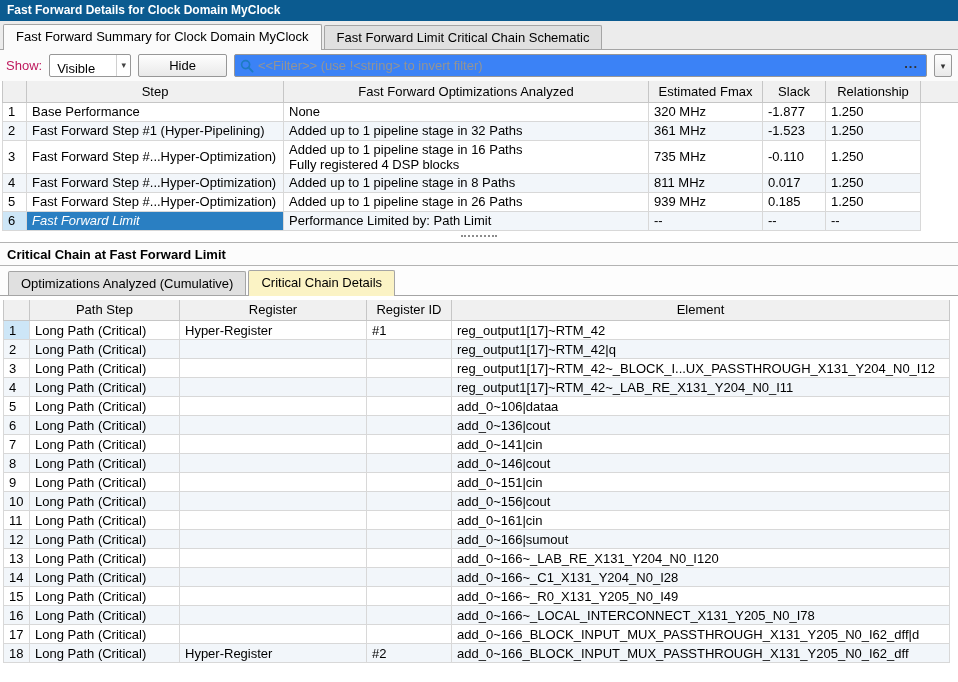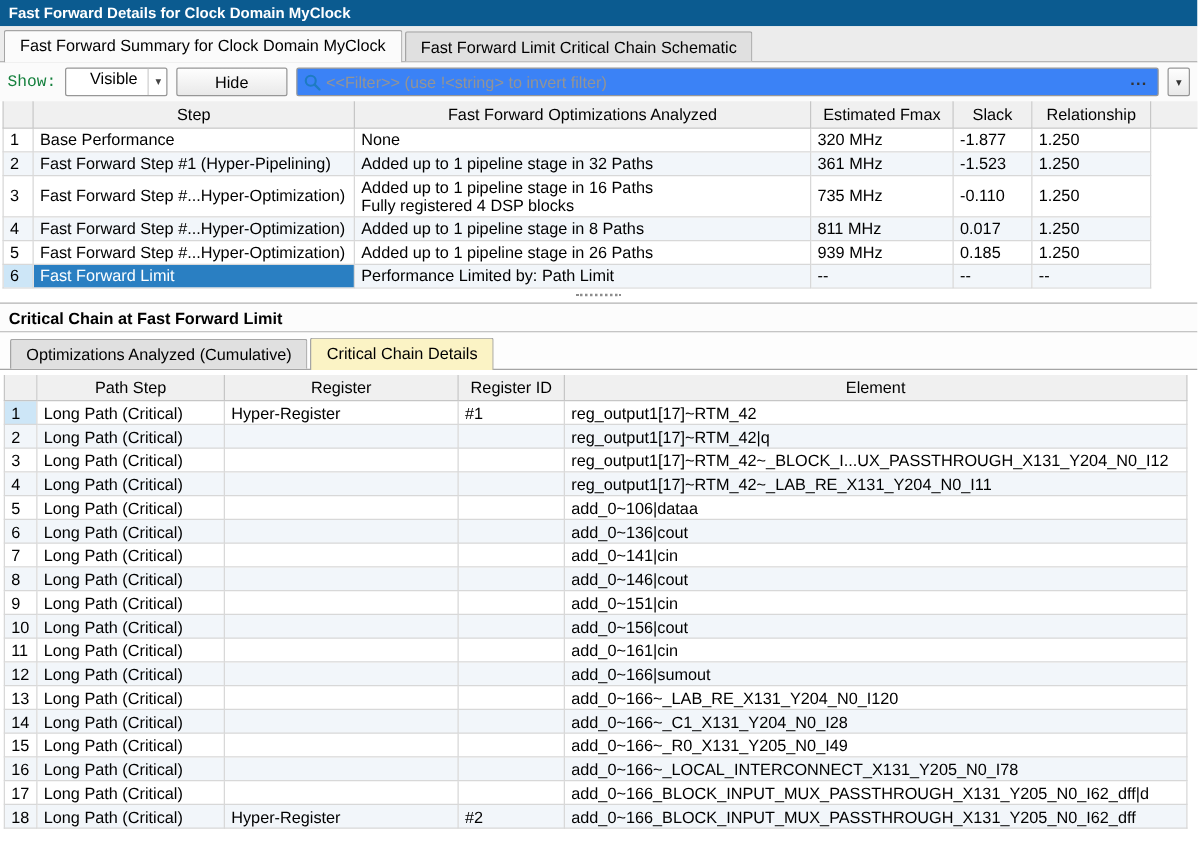--- a/index.html
+++ b/index.html
@@ -58,31 +58,31 @@
 
   
   .filterbar {
     display: flex;
     align-items: center;
     gap: 7px;
     height: 31px;
     padding: 4px 6px;
     background: #fbfbfb;
   }
-  .show-label { color: #15803d; font-family: Liberation Mono, monospace; }
+  .show-label { color: #be185d; }
   .combo {
     display: flex;
-    align-items: flex-start;
+    align-items: flex-end;
     justify-content: space-between;
     border: 1px solid #979797;
     border-radius: 2px;
     background: #fff;
     height: 23px;
     min-width: 82px;
-    padding: 0 4px 0 19px;
+    padding: 0 4px 0 7px;
   }
   .combo-arrow {
     font-size: 9px;
     color: #444;
     border-left: 1px solid #d0d0d0;
     padding-left: 5px;
     margin-left: 6px;
     line-height: 21px;
   }
   .hide-btn {
@@ -157,21 +157,21 @@
     height: 19px;
     padding: 1px 5px;
     overflow: hidden;
     white-space: nowrap;
     text-overflow: ellipsis;
     background: #fff;
   }
   .grid tr.alt td { background: #f2f6fa; }
   .grid td.fillerb { background: #fff !important; border: none; }
   .grid th.fillerh { border-right: none; }
-  .grid tr.sel td.step { background: #2a7fc2; color: #fff; }
+  .grid tr.sel td.step { background: #2a7fc2; color: #fff; font-style: italic; }
   .grid tr.sel td.num  { background: #cde6f7; }
   .grid tr.cur td.num  { background: #cde6f7; }
 
   .summary { width: 956px; margin-left: 2px; }
   .details-wrap { margin: 4px 9px 0 3px; }
   .details { width: 946px; }
 
   
   .splitter {
     height: 11px;

